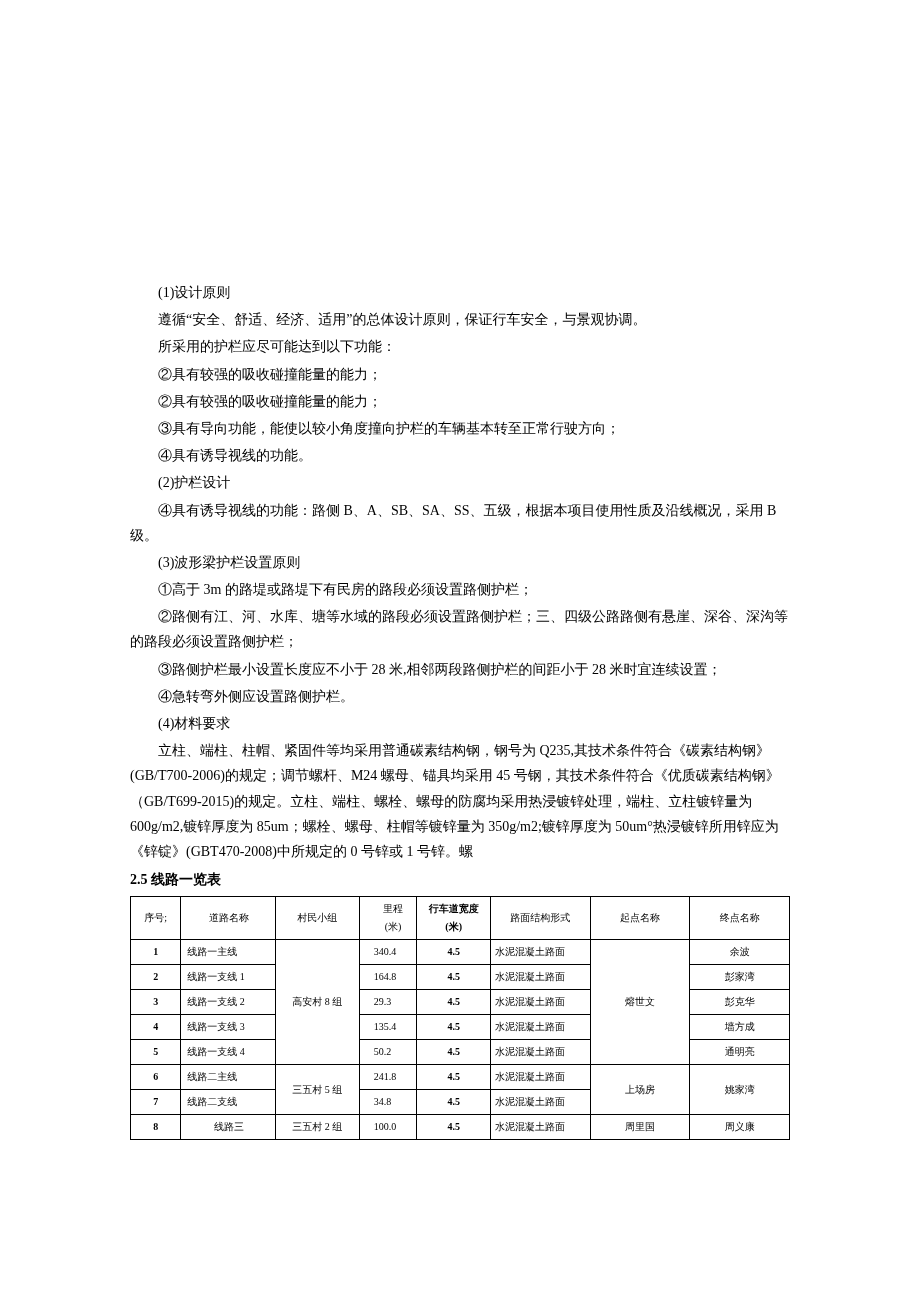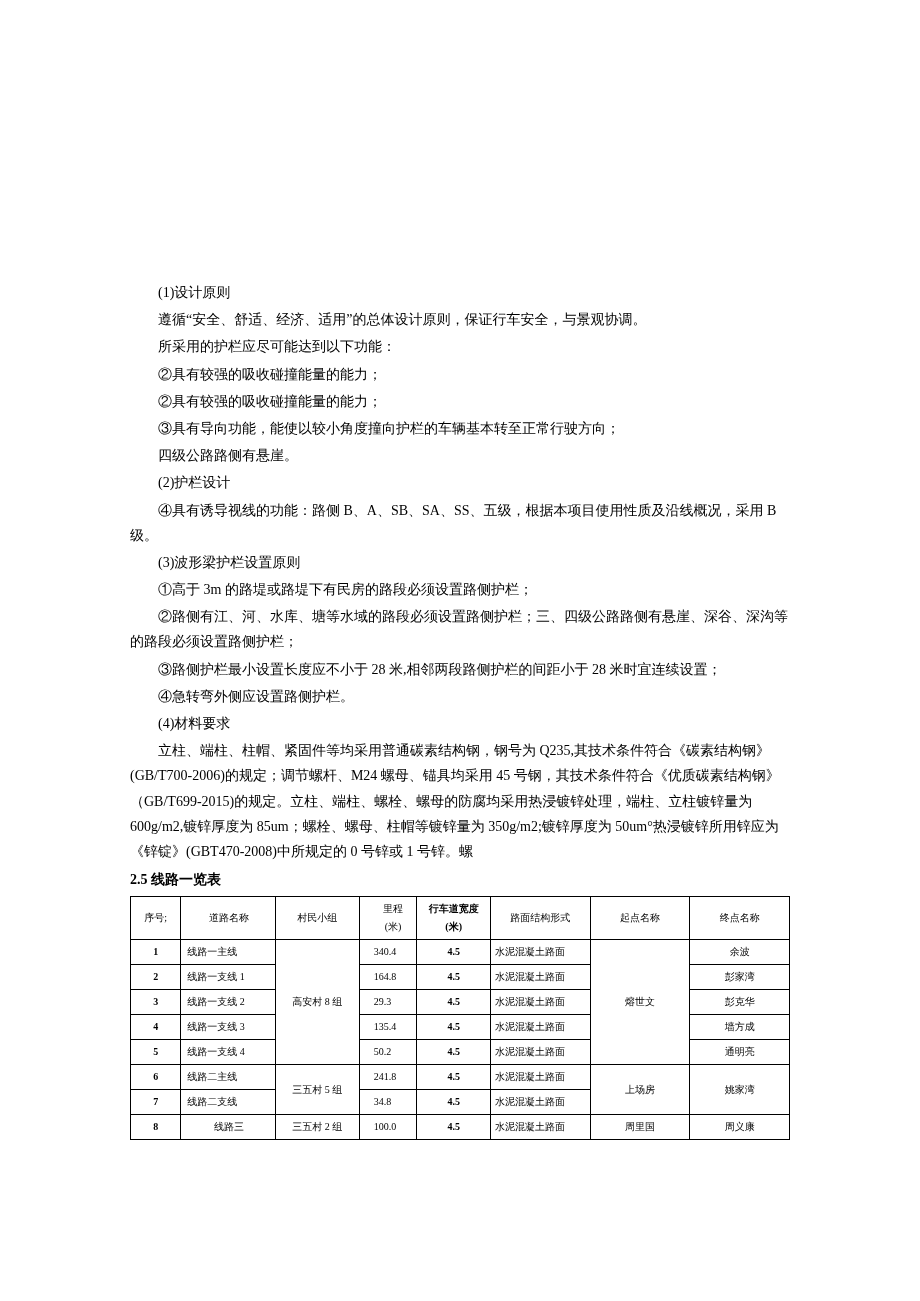--- a/index.html
+++ b/index.html
@@ -50,21 +50,21 @@
   </style>
 </head>
 <body>
 
 <div class="para">(1)设计原则</div>
 <div class="para">遵循“安全、舒适、经济、适用”的总体设计原则，保证行车安全，与景观协调。</div>
 <div class="para">所采用的护栏应尽可能达到以下功能：</div>
 <div class="para">②具有较强的吸收碰撞能量的能力；</div>
 <div class="para">②具有较强的吸收碰撞能量的能力；</div>
 <div class="para">③具有导向功能，能使以较小角度撞向护栏的车辆基本转至正常行驶方向；</div>
-<div class="para">四级公路路侧有悬崖。</div>
+<div class="para">④具有诱导视线的功能。</div>
 <div class="para">(2)护栏设计</div>
 <div class="para">④具有诱导视线的功能：路侧 B、A、SB、SA、SS、五级，根据本项目使用性质及沿线概况，采用 B 级。</div>
 <div class="para">(3)波形梁护栏设置原则</div>
 <div class="para">①高于 3m 的路堤或路堤下有民房的路段必须设置路侧护栏；</div>
 <div class="para">②路侧有江、河、水库、塘等水域的路段必须设置路侧护栏；三、四级公路路侧有悬崖、深谷、深沟等的路段必须设置路侧护栏；</div>
 <div class="para">③路侧护栏最小设置长度应不小于 28 米,相邻两段路侧护栏的间距小于 28 米时宜连续设置；</div>
 <div class="para">④急转弯外侧应设置路侧护栏。</div>
 <div class="para">(4)材料要求</div>
 <div class="para">立柱、端柱、柱帽、紧固件等均采用普通碳素结构钢，钢号为 Q235,其技术条件符合《碳素结构钢》(GB/T700-2006)的规定；调节螺杆、M24 螺母、锚具均采用 45 号钢，其技术条件符合《优质碳素结构钢》（GB/T699-2015)的规定。立柱、端柱、螺栓、螺母的防腐均采用热浸镀锌处理，端柱、立柱镀锌量为 600g/m2,镀锌厚度为 85um；螺栓、螺母、柱帽等镀锌量为 350g/m2;镀锌厚度为 50um°热浸镀锌所用锌应为《锌锭》(GBT470-2008)中所规定的 0 号锌或 1 号锌。螺</div>
 <div class="section-title no-indent">2.5 线路一览表</div>

